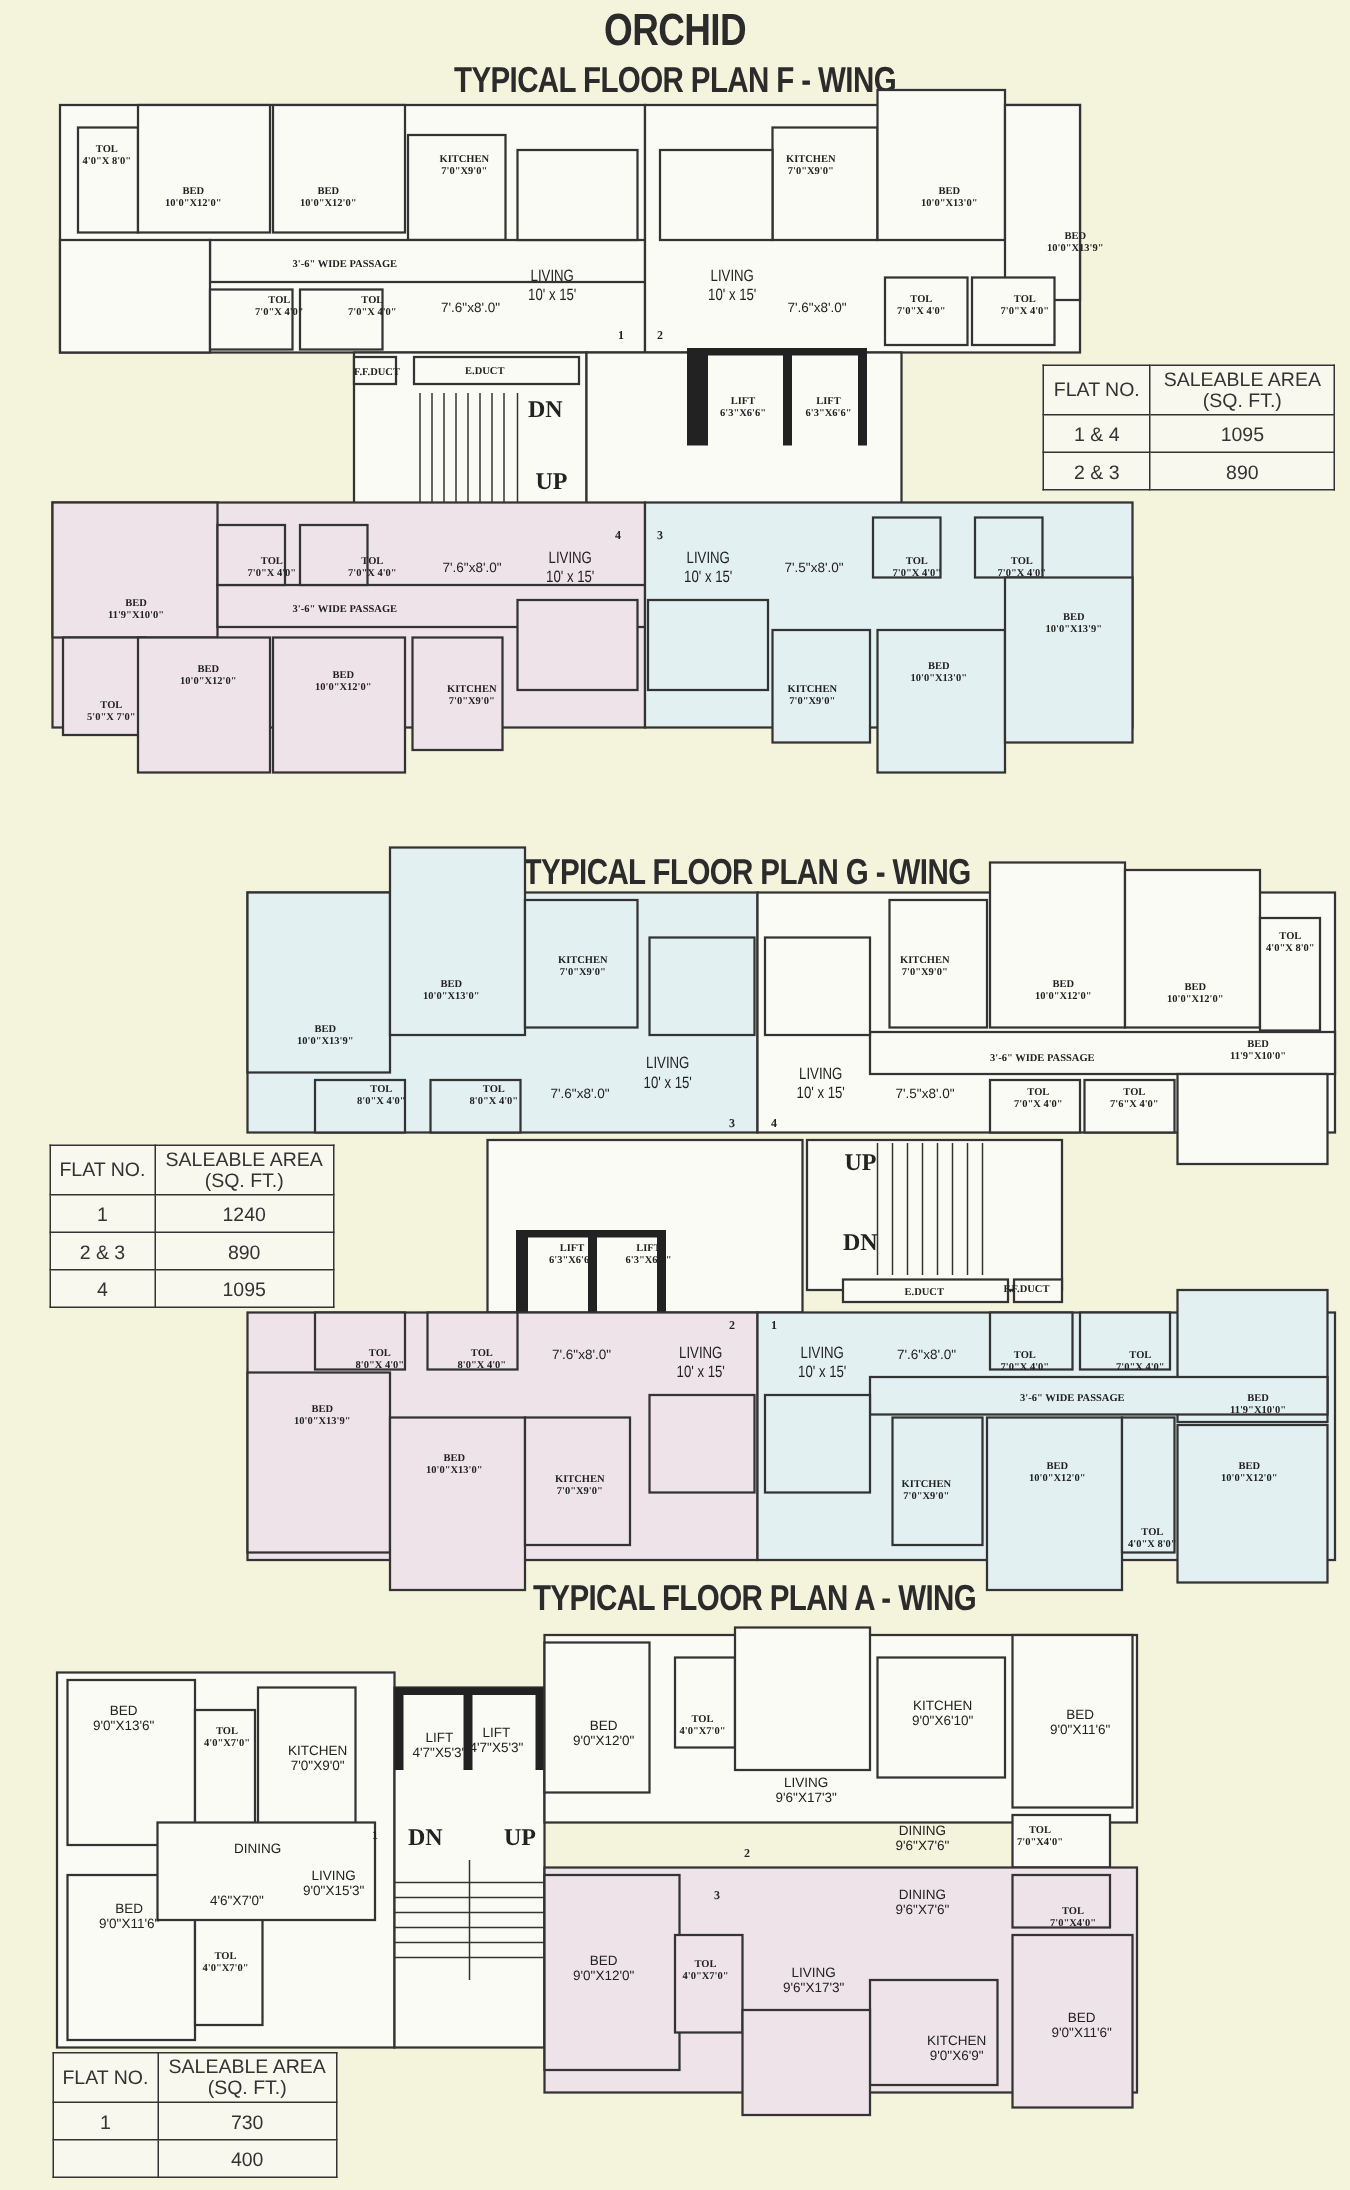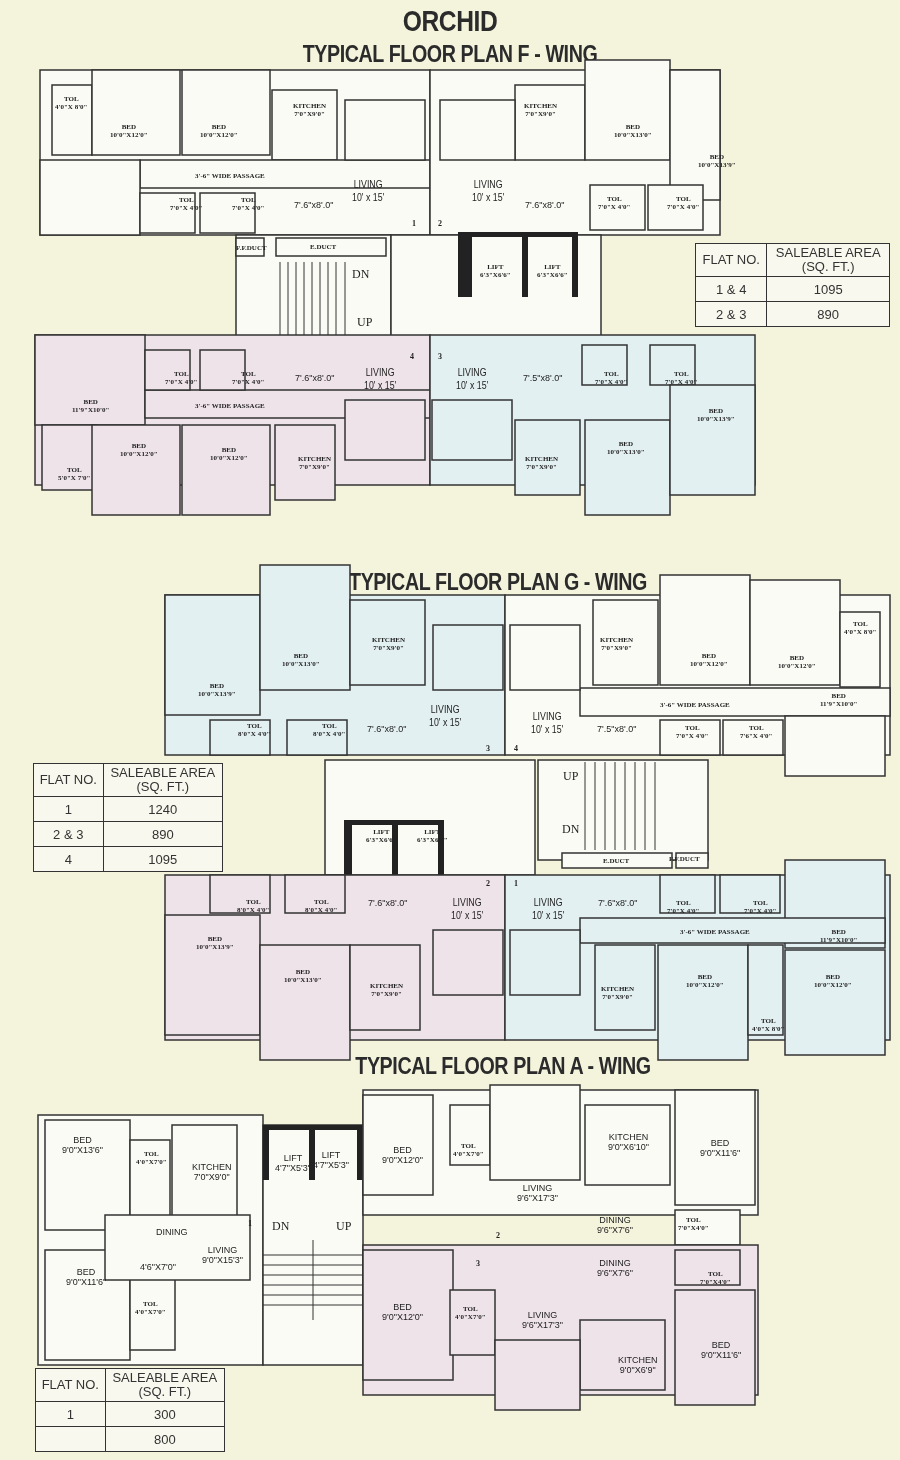--- a/index.html
+++ b/index.html
@@ -33,21 +33,21 @@
   }
   .lbl.lg {
     font-family: "Liberation Sans", sans-serif; font-weight: normal;
     font-size: 11px; line-height: 13px; transform: scaleX(0.8);
   }
   .lbl.md {
     font-family: "Liberation Sans", sans-serif; font-weight: normal;
     font-size: 9px; line-height: 10px;
   }
   .lbl.stair {
-    font-family: "Liberation Serif", serif; font-weight: normal; font-size: 12px;
+    font-family: "Liberation Serif", serif; font-weight: bold; font-size: 16px;
   }
   .lbl.num { font-size: 8px; }
 
   table.area {
     position: absolute; border-collapse: collapse; background: #f8f8ee;
     font-family: "Liberation Sans", sans-serif; font-size: 13px; color: #333;
   }
   table.area td, table.area th {
     border: 1.3px solid #333; text-align: center; font-weight: normal;
     padding: 0 4px; transform: none;
@@ -468,20 +468,20 @@
 
 <table class="area" style="left:35px;top:1368px;width:190px;">
   <tbody>
       <tr>
         <th style="height:32px;">FLAT NO.</th>
         <th style="white-space:pre;">SALEABLE AREA
 (SQ. FT.)</th>
       </tr>
   <tr>
         <td>1</td>
-        <td>300</td>
+        <td>730</td>
       </tr>
   <tr>
         <td></td>
-        <td>800</td>
+        <td>400</td>
       </tr>
 </tbody>
   </table>
 
 </body></html>

